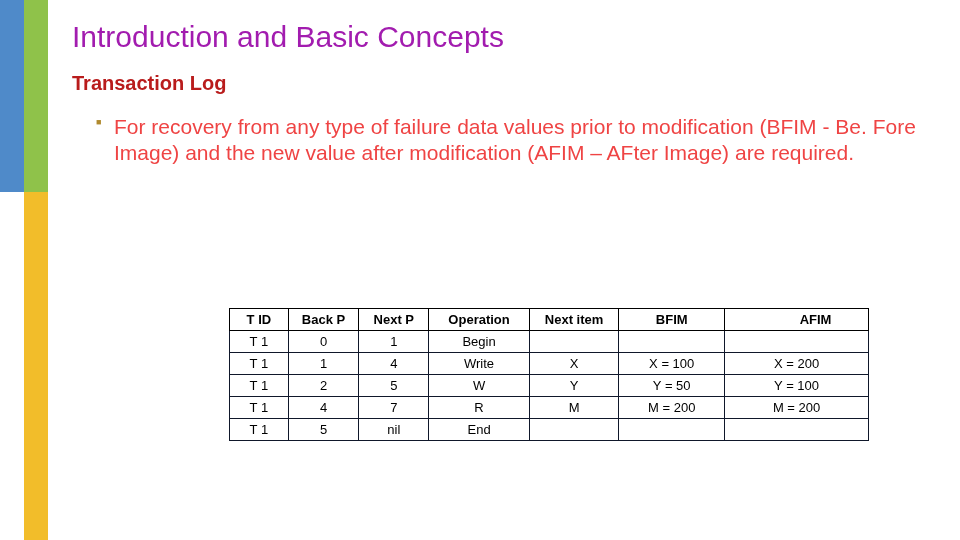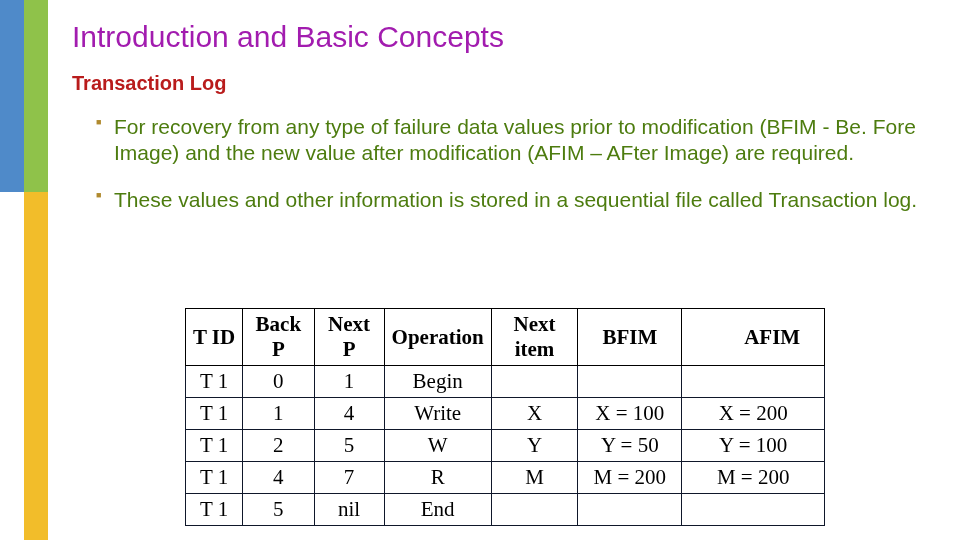--- a/index.html
+++ b/index.html
@@ -39,21 +39,21 @@
     font-size: 20px;
     font-weight: bold;
     color: #b91c1c;
   }
   .body {
     position: absolute;
     left: 96px;
     top: 114px;
     width: 830px;
     font-size: 21px;
-    color: #4d7c0f;
+    color: #ef4444;
     line-height: 1.22;
   }
   .bullet {
     position: relative;
     padding-left: 18px;
     margin-bottom: 22px;
   }
   .bullet::before {
     content: "■";
     position: absolute;
@@ -65,22 +65,23 @@
 
   .tbl-wrap {
     position: absolute;
     left: 185px;
     top: 308px;
     width: 640px;
   }
   table {
     border-collapse: collapse;
     width: 100%;
-    font-family: Liberation Serif, serif;
-    font-size: 21px;
+    font-family: Liberation Sans, sans-serif;
+    font-size: 13px;
+    margin-left: 44px;
   }
   th {
     border: 1px solid #000;
     padding: 3px 6px;
     font-weight: bold;
     text-align: center;
     background: #fff;
   }
   td {
     border: 1px solid #0f172a;
@@ -103,21 +104,20 @@
   <div class="sb-blue"></div>
   <div class="sb-yellow"></div>
   <div class="sb-white"></div>
 </div>
 
 <div class="title">Introduction and Basic Concepts</div>
 <div class="subtitle">Transaction Log</div>
 
 <div class="body">
   <div class="bullet">For recovery from any type of failure data values prior to modification (BFIM - Be. Fore Image) and the new value after modification (AFIM – AFter Image) are required.</div>
-  <div class="bullet">These values and other information is stored in a sequential file called Transaction log.</div>
 </div>
 
 <div class="tbl-wrap">
   <table>
     <thead>
       <tr>
         <th class="c-tid">T ID</th>
         <th class="c-back">Back P</th>
         <th class="c-next">Next P</th>
         <th class="c-op">Operation</th>

